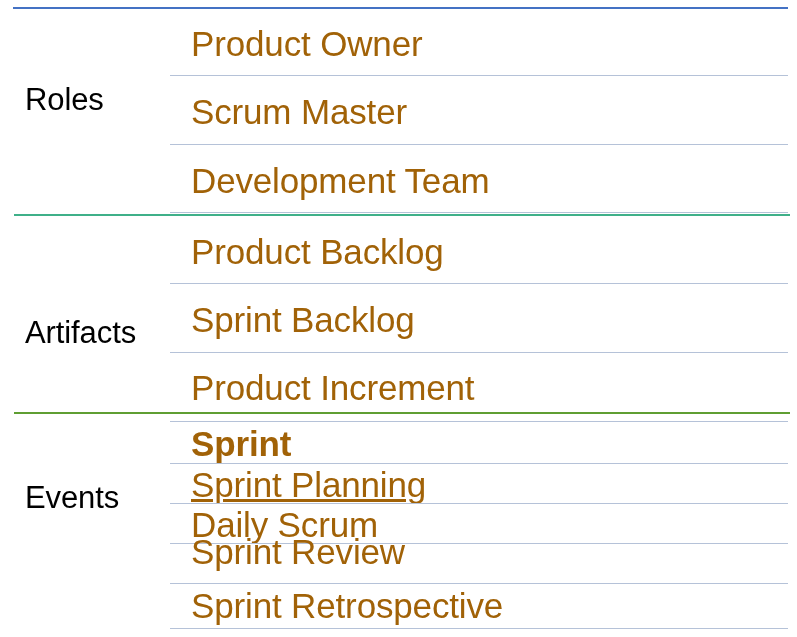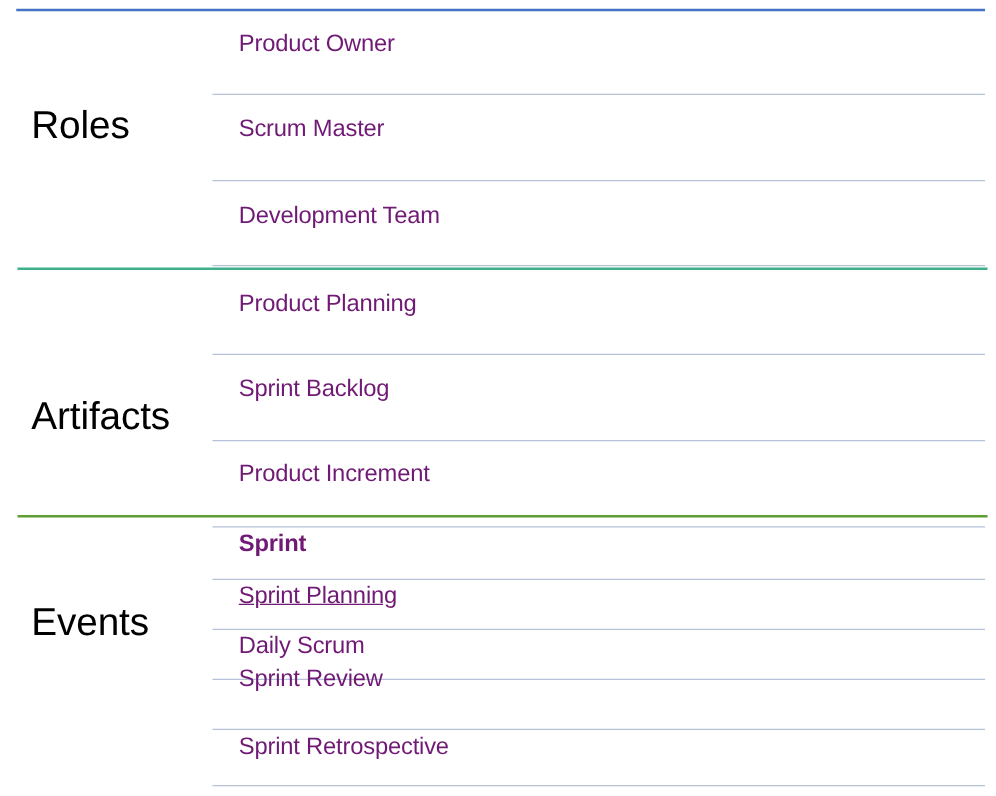--- a/index.html
+++ b/index.html
@@ -68,24 +68,24 @@
     width: 140px;
     font-size: 31px;
     line-height: 1;
     letter-spacing: -0.1px;
     color: #000000;
     white-space: nowrap;
   }
   .row-label {
     position: absolute;
     left: 191px;
-    font-size: 19px;
+    font-size: 35px;
     line-height: 1;
     letter-spacing: -0.15px;
-    color: #701a75;
+    color: #a16207;
     white-space: nowrap;
   }
 </style>
 </head>
 <body>
 
 <div id="scrum-table">
 
   <div class="rule top-blue"></div>
 
@@ -100,21 +100,21 @@
 
     <div class="row-label" style="top:163px;">Development Team</div>
     <div class="rule row-div" style="top:212px;"></div>
   </div>
 
   <div class="rule sec-green-teal"></div>
 
   <div class="section" style="top:214px;height:198px;">
     <div class="section-label" style="top:79px;margin-top:24px;">Artifacts</div>
 
-    <div class="row-label" style="top:20px;">Product Planning</div>
+    <div class="row-label" style="top:20px;">Product Backlog</div>
     <div class="rule row-div" style="top:69px;"></div>
 
     <div class="row-label" style="top:88px;">Sprint Backlog</div>
     <div class="rule row-div" style="top:138px;"></div>
 
     <div class="row-label" style="top:156px;">Product Increment</div>
   </div>
 
   <div class="rule sec-green"></div>
   <div class="rule row-div" style="top:421px;"></div>

